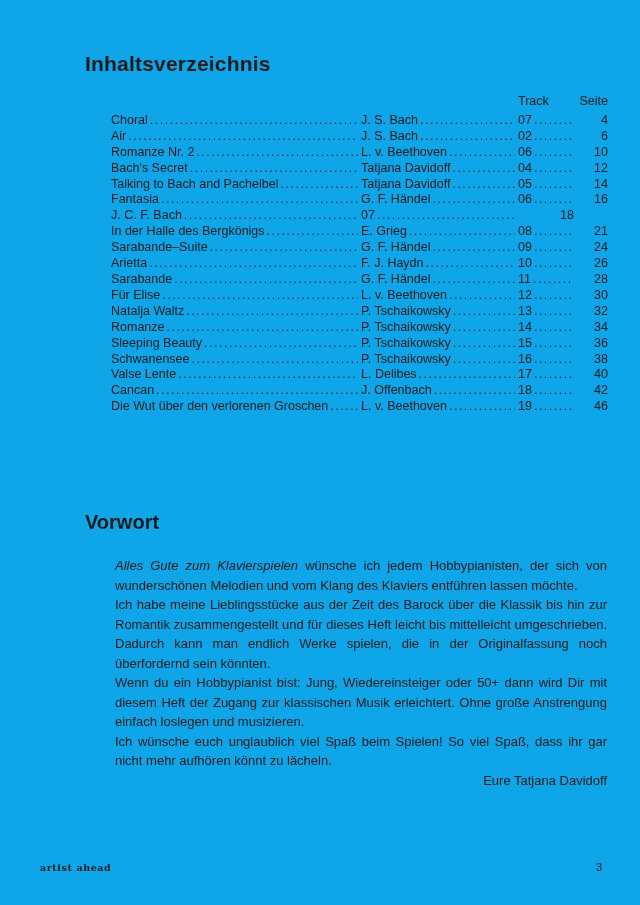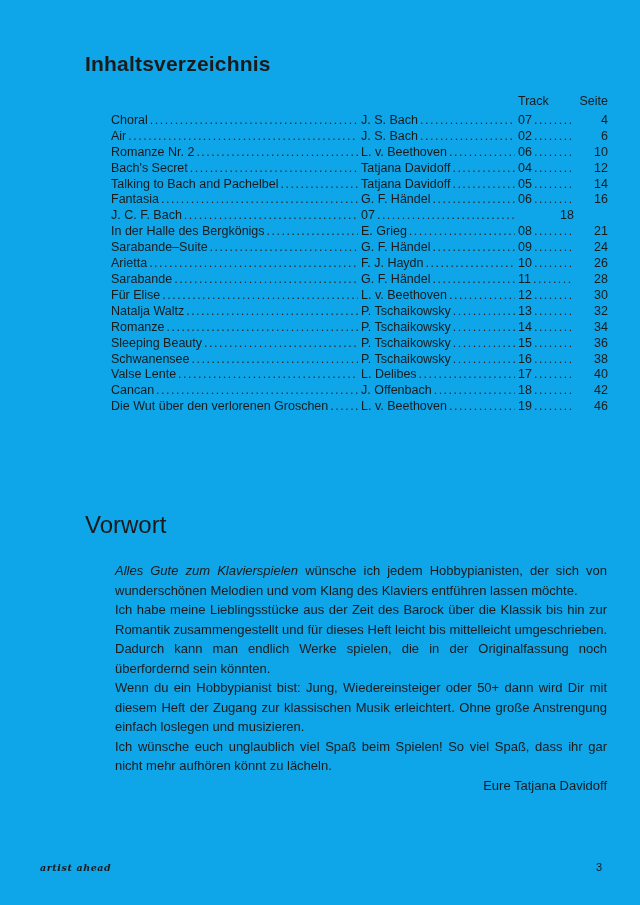--- a/index.html
+++ b/index.html
@@ -46,22 +46,22 @@
     margin:0 3px 0 2px;
     min-width:0;
   }
   .leader::after {
     content:"........................................................................................................";
     letter-spacing:1.5px;
     color:#2a2a2a;
   }
   .vorwort { margin-top:96px; }
   .vorwort-title {
-    font-size:24px;
-    font-weight:normal;
+    font-size:20px;
+    font-weight:bold;
     margin-bottom:22px;
   }
   .vorwort-body {
     margin-left:30px;
     width:492px;
     font-size:13px;
     line-height:19.5px;
     text-align:justify;
   }
   .vorwort-body p { margin:0; }
@@ -70,21 +70,20 @@
   .sig { margin-top:26px; text-align:right; }
   .footer {
     position:absolute;
     left:40px; right:38px; bottom:32px;
     display:flex;
     justify-content:space-between;
     align-items:baseline;
   }
   .brand {
     font-family:"DejaVu Serif","Liberation Serif",serif;
-    font-style:italic;
     font-weight:bold;
     font-size:9.5px;
     letter-spacing:0.6px;
   }
   .pageno { font-size:11px; }
 </style>
 </head>
 <body>
 
 <div class="page">

